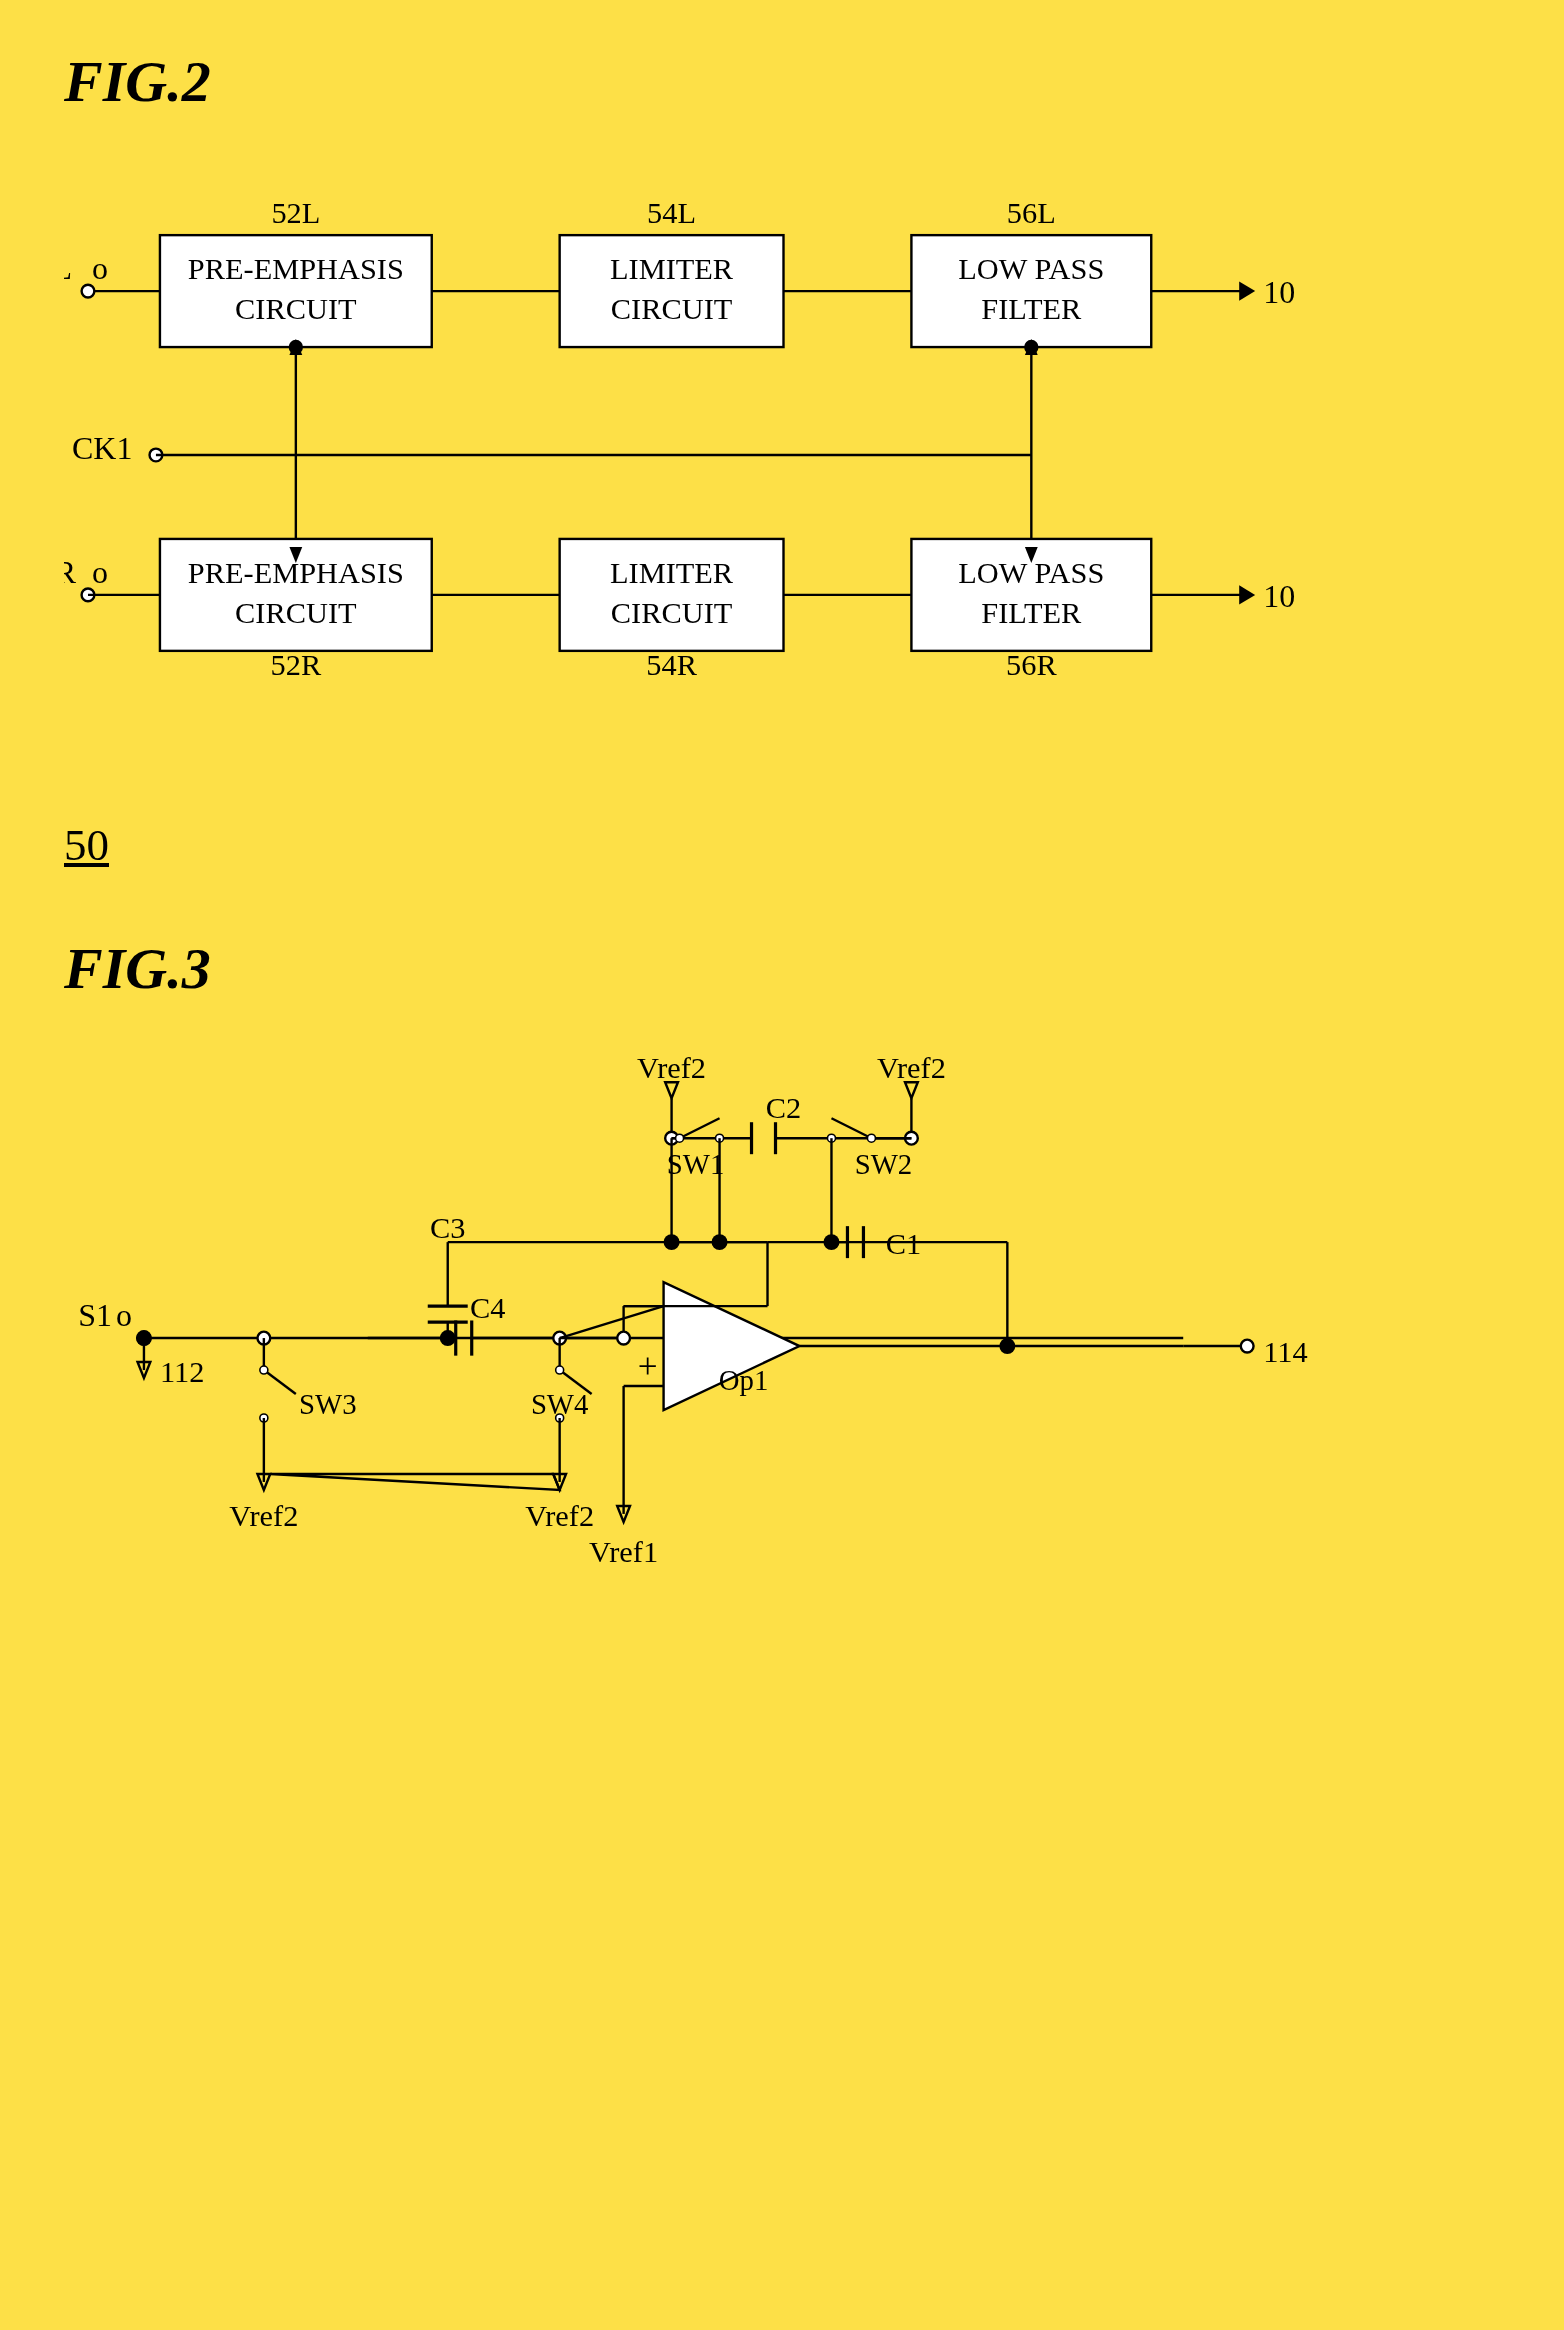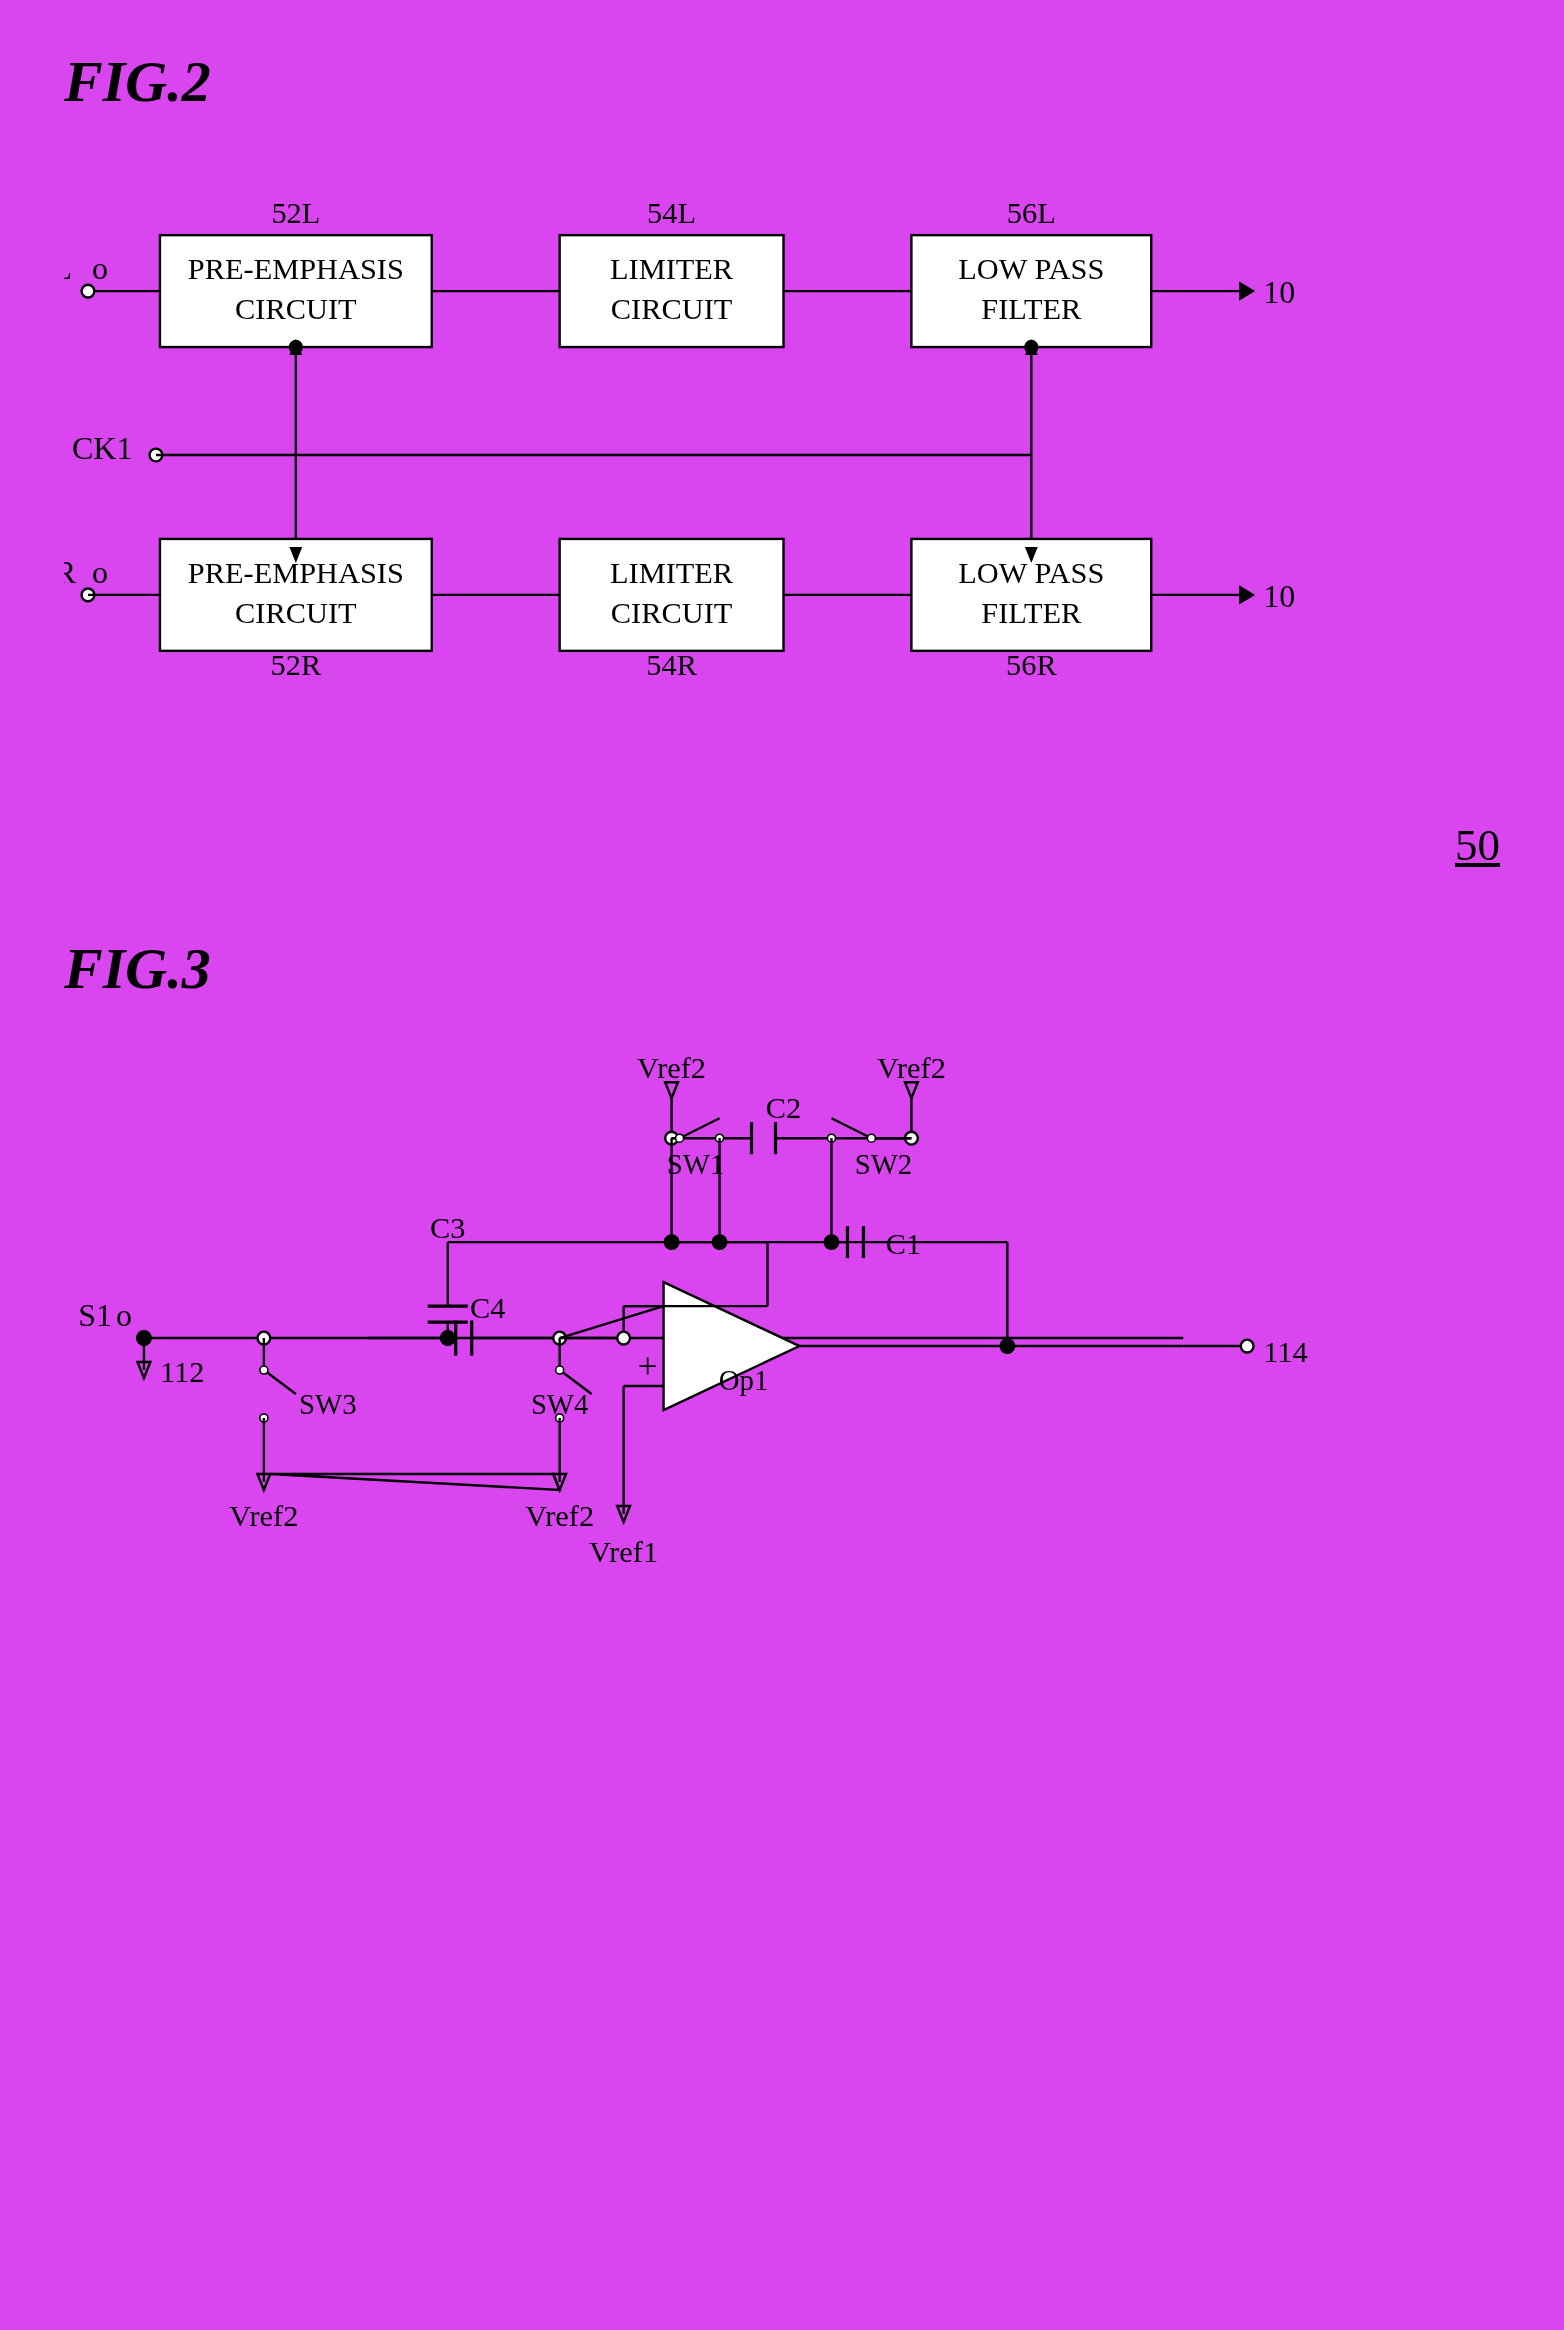--- a/index.html
+++ b/index.html
@@ -8,42 +8,42 @@
       font-family: 'Times New Roman', Times, serif;
       width: 1564px;
       min-height: 2330px;
       position: relative;
       overflow: hidden;
     }
 
     .page {
       width: 1564px;
       min-height: 2330px;
-      background: #d946ef;
+      background: #fde047;
       position: relative;
       padding: 48px 64px;
     }
 
     .fig-title {
       font-size: 58px;
       font-weight: bold;
       margin-bottom: 32px;
       font-style: italic;
     }
 
     
     .fig2-container {
       position: relative;
       width: 1439px;
       height: 624px;
       margin-bottom: 48px;
     }
 
     .fig2-label-50 {
-      text-align: right;
+      text-align: left;
       font-size: 45px;
       text-decoration: underline;
       margin-bottom: 64px;
     }
 
     
     .fig3-container {
       position: relative;
       width: 1439px;
       height: 800px;

